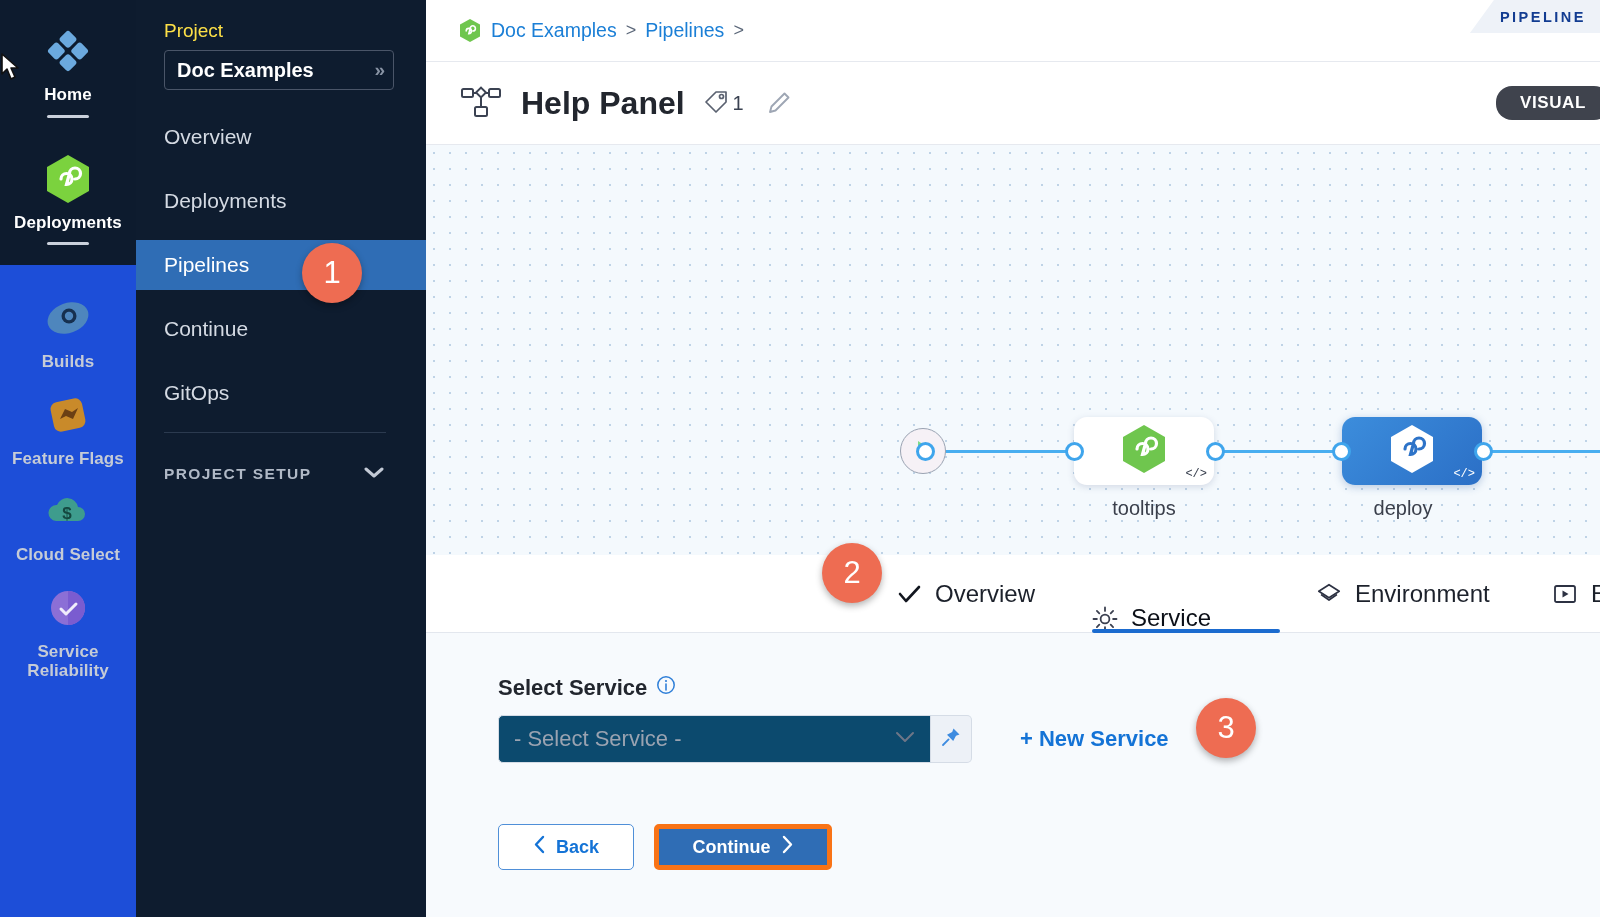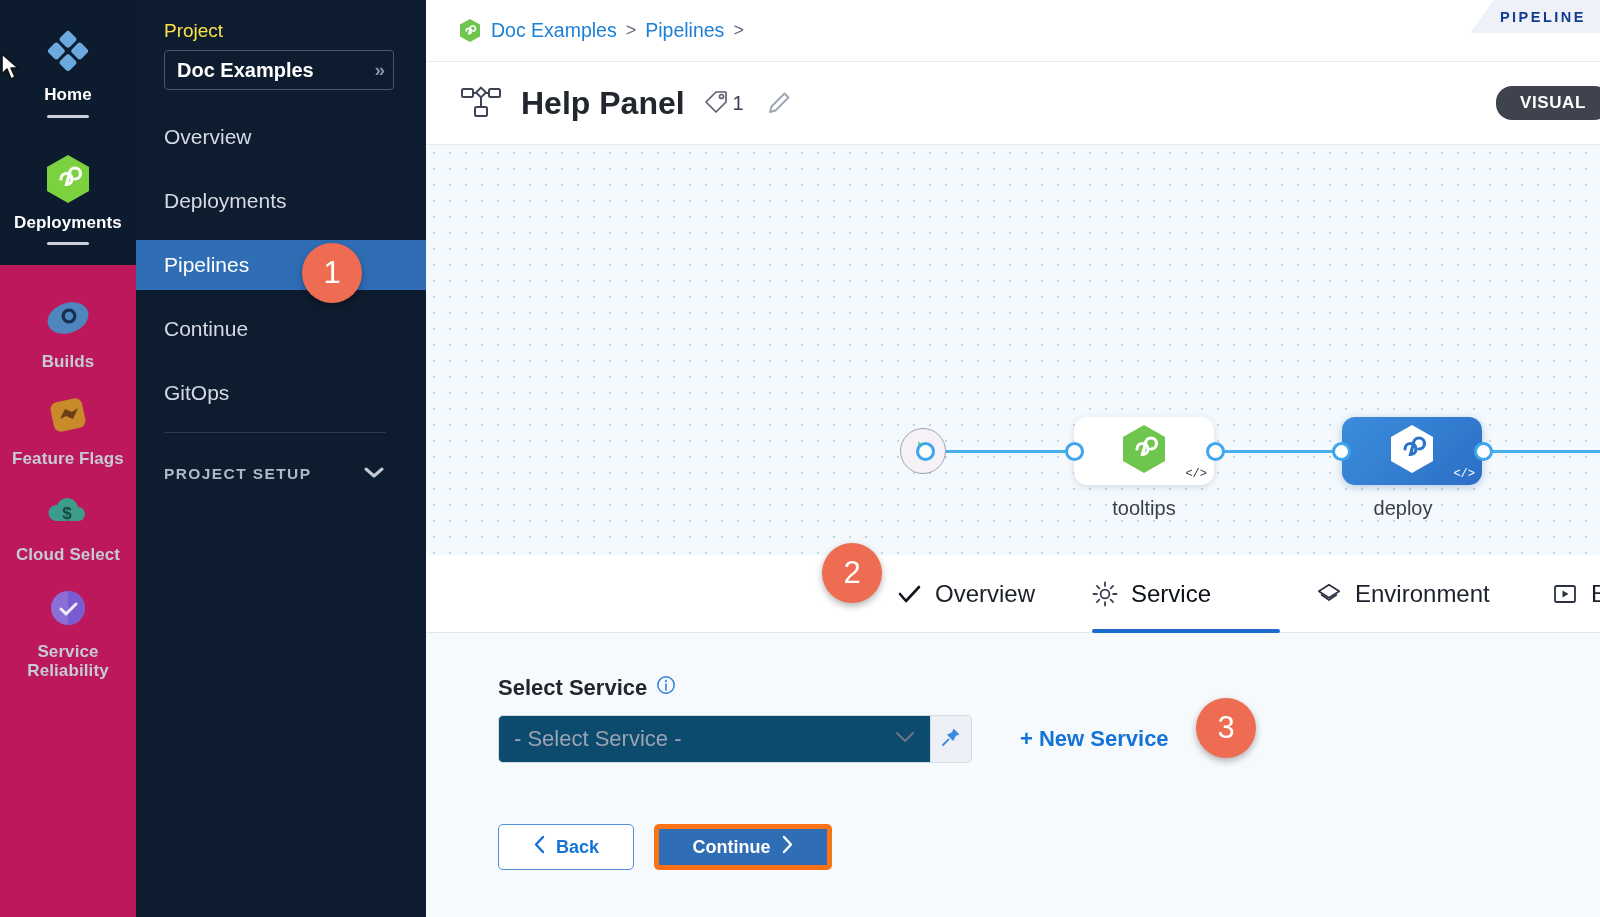--- a/index.html
+++ b/index.html
@@ -7,21 +7,21 @@
     width: 1600px; height: 917px;
     font-family: "Liberation Sans", sans-serif;
     overflow: hidden;
     background: #fff;
   }
   #app { position: relative; width: 1600px; height: 917px; display: flex; }
 
   
   .rail {
     width: 136px; height: 917px;
-    background: #be185d;
+    background: #1d4ed8;
     flex: 0 0 136px;
     position: relative;
   }
   .rail-top {
     background: #0D1B2E;
     padding-top: 14px;
     padding-bottom: 14px;
   }
   .rail-item {
     display: flex; flex-direction: column; align-items: center;
@@ -454,21 +454,21 @@
     <div class="tabs">
       <div class="tab" style="position:absolute;left:470px;">
         <span class="tab-ico">
           <svg width="25" height="20" viewBox="0 0 25 20">
               <path d="M3 10 L9 17 L22 3" fill="none" stroke="#12161F" stroke-width="2.6" stroke-linecap="round" stroke-linejoin="round"></path>
             </svg>
         </span>
         <span>Overview</span>
       </div>
 
-      <div class="tab active" style="position:absolute;left:666px;width:188px;">
+      <div class="tab active" style="position:absolute;left:666px;width:188px;align-items:flex-end;">
         <span class="tab-ico">
           <svg width="26" height="26" viewBox="0 0 26 26">
             <circle cx="13" cy="13" r="4.4" fill="none" stroke="#3B4050" stroke-width="1.8"></circle>
             <g stroke="#3B4050" stroke-width="1.8" stroke-linecap="round">
               <path d="M13 1.5 v3.4 M13 21.1 v3.4 M1.5 13 h3.4 M21.1 13 h3.4 M4.9 4.9 l2.4 2.4 M18.7 18.7 l2.4 2.4 M21.1 4.9 l-2.4 2.4 M7.3 18.7 l-2.4 2.4"></path>
             </g>
           </svg>
         </span>
         <span>Service</span>
       </div>

